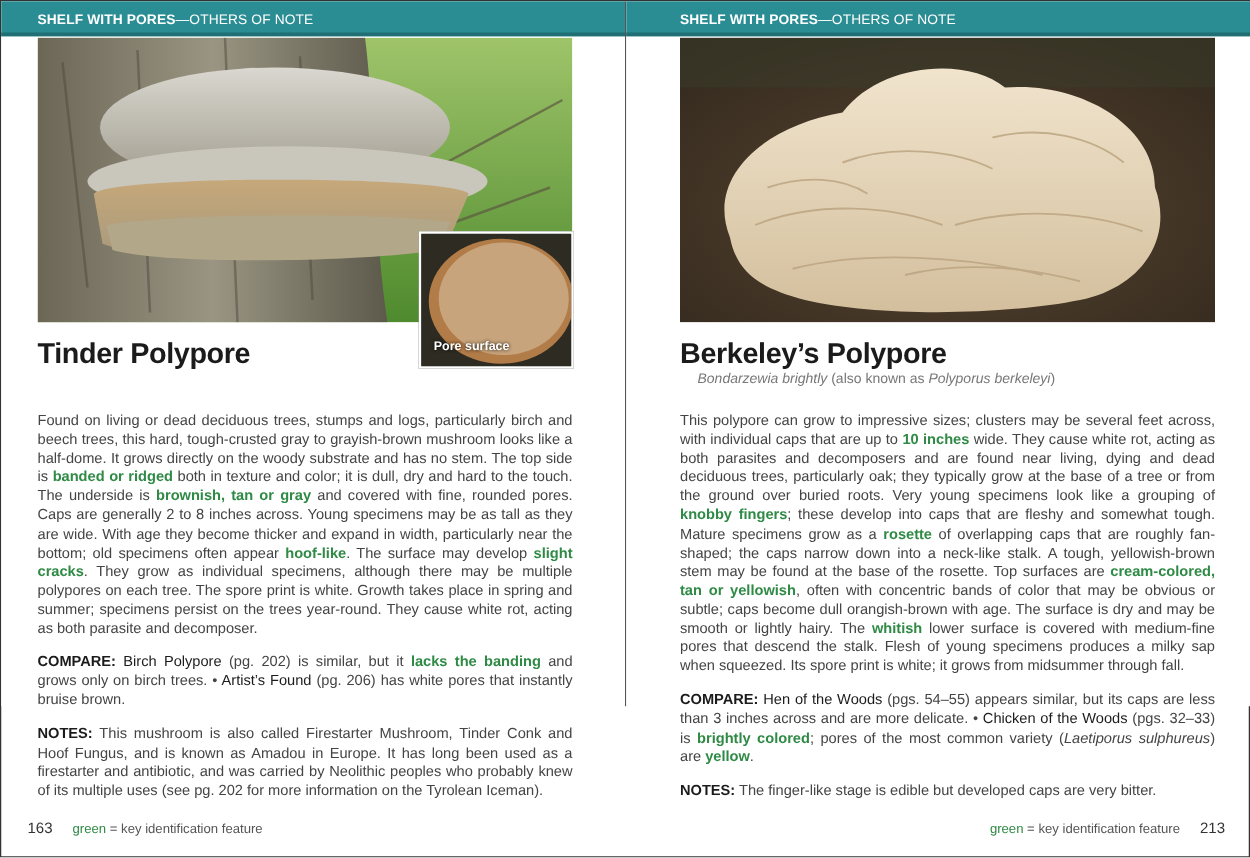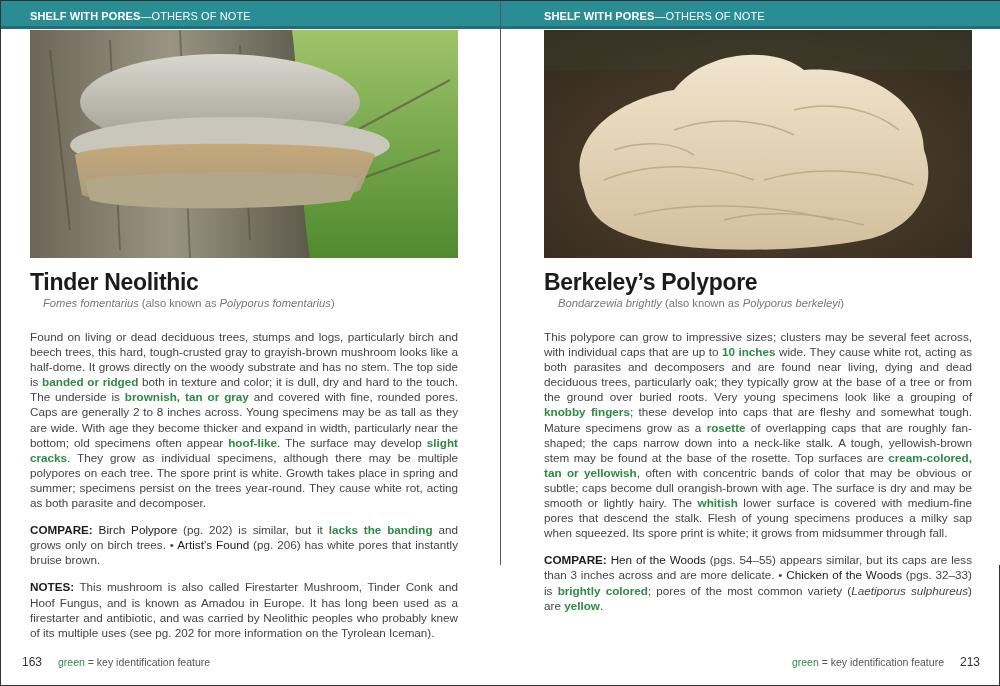--- a/index.html
+++ b/index.html
@@ -80,23 +80,30 @@
         <path d="M0 0 H262 C270 60 268 150 280 228 H0 Z" fill="url(#bark)"></path>
         <path d="M20 20 L40 200 M80 10 L90 220 M150 0 L160 228 M210 15 L220 210" stroke="#4e4a3e" stroke-width="2" opacity="0.5"></path>
         <path d="M290 120 L420 50 M300 160 L410 120" stroke="#5c5a42" stroke-width="2" opacity="0.7"></path>
         <ellipse cx="190" cy="72" rx="140" ry="48" fill="url(#capTop)"></ellipse>
         <ellipse cx="200" cy="115" rx="160" ry="28" fill="#c9c6bb"></ellipse>
         <path d="M45 125 C60 110 330 110 345 125 L330 160 C300 178 80 178 52 165 Z" fill="url(#under)"></path>
         <path d="M55 150 C120 140 280 140 330 148 L320 170 C260 180 100 182 60 170 Z" fill="#b3a789"></path>
       </svg>
     </div>
 
+    <div class="inset">
+      <svg width="120" height="106" viewBox="0 0 120 106">
+        <rect width="120" height="106" fill="#2e2b22"></rect>
+        <ellipse cx="64" cy="54" rx="58" ry="50" fill="#b27c48"></ellipse>
+        <ellipse cx="66" cy="52" rx="52" ry="45" fill="#c8a47c"></ellipse>
+      </svg>
+      <div class="cap">Pore surface</div>
+    </div>
 
-    <div class="title">Tinder Neolithic</div>
-    <div class="sci"><i>Fomes fomentarius</i><span> (also known as </span><i>Polyporus fomentarius</i><span>)</span></div>
+    <div class="title">Tinder Polypore</div>
 
     <div class="body">
       <p><span>Found on living or dead deciduous trees, stumps and logs, particularly birch and beech trees, this hard, tough-crusted gray to grayish-brown mushroom looks like a half-dome. It grows directly on the woody substrate and has no stem. The top side is </span><span class="g">banded or ridged</span><span> both in texture and color; it is dull, dry and hard to the touch. The underside is </span><span class="g">brownish, tan or gray</span><span> and covered with fine, rounded pores. Caps are generally 2 to 8 inches across. Young specimens may be as tall as they are wide. With age they become thicker and expand in width, particularly near the bottom; old specimens often appear </span><span class="g">hoof-like</span><span>. The surface may develop </span><span class="g">slight cracks</span><span>. They grow as individual specimens, although there may be multiple polypores on each tree. The spore print is white. Growth takes place in spring and summer; specimens persist on the trees year-round. They cause white rot, acting as both parasite and decomposer.</span></p>
       <p><b class="k">COMPARE:</b><span><span class="k"> Birch Polypore</span><span> (pg. 202) is similar, but it </span><span class="g">lacks the banding</span><span> and grows only on birch trees. • </span><span class="k">Artist’s Found</span><span> (pg. 206) has white pores that instantly bruise brown.</span></span></p>
       <p><b class="k">NOTES:</b><span> This mushroom is also called Firestarter Mushroom, Tinder Conk and Hoof Fungus, and is known as Amadou in Europe. It has long been used as a firestarter and antibiotic, and was carried by Neolithic peoples who probably knew of its multiple uses (see pg. 202 for more information on the Tyrolean Iceman).</span></p>
     </div>
 
     <div class="footer">
       <span class="pnum">163</span><span class="gl">green</span><span> = key identification feature</span>
     </div>
@@ -133,19 +140,20 @@
         </g>
       </svg>
     </div>
 
     <div class="title">Berkeley’s Polypore</div>
     <div class="sci"><i>Bondarzewia brightly</i><span> (also known as </span><i>Polyporus berkeleyi</i><span>)</span></div>
 
     <div class="body">
       <p><span>This polypore can grow to impressive sizes; clusters may be several feet across, with individual caps that are up to </span><span class="g">10 inches</span><span> wide. They cause white rot, acting as both parasites and decomposers and are found near living, dying and dead deciduous trees, particularly oak; they typically grow at the base of a tree or from the ground over buried roots. Very young specimens look like a grouping of </span><span class="g">knobby fingers</span><span>; these develop into caps that are fleshy and somewhat tough. Mature specimens grow as a </span><span class="g">rosette</span><span> of overlapping caps that are roughly fan-shaped; the caps narrow down into a neck-like stalk. A tough, yellowish-brown stem may be found at the base of the rosette. Top surfaces are </span><span class="g">cream-colored, tan or yellowish</span><span>, often with concentric bands of color that may be obvious or subtle; caps become dull orangish-brown with age. The surface is dry and may be smooth or lightly hairy. The </span><span class="g">whitish</span><span> lower surface is covered with medium-fine pores that descend the stalk. Flesh of young specimens produces a milky sap when squeezed. Its spore print is white; it grows from midsummer through fall.</span></p>
       <p><b class="k">COMPARE:</b><span><span class="k"> Hen of the Woods</span><span> (pgs. 54–55) appears similar, but its caps are less than 3 inches across and are more delicate. • </span><span class="k">Chicken of the Woods</span><span> (pgs. 32–33) is </span><span class="g">brightly colored</span><span>; pores of the most common variety (</span><span style="font-style: italic;">Laetiporus sulphureus</span><span>) are </span><span class="g">yellow</span><span>.</span></span></p>
+      <p><b class="k">NOTES:</b><span> The finger-like stage is edible but developed caps are very bitter.</span></p>
     </div>
 
     <div class="footer">
       <span class="gl">green</span><span> = key identification feature</span><span class="pnum">213</span>
     </div>
   </div>
 </div>
 
 </body></html>

